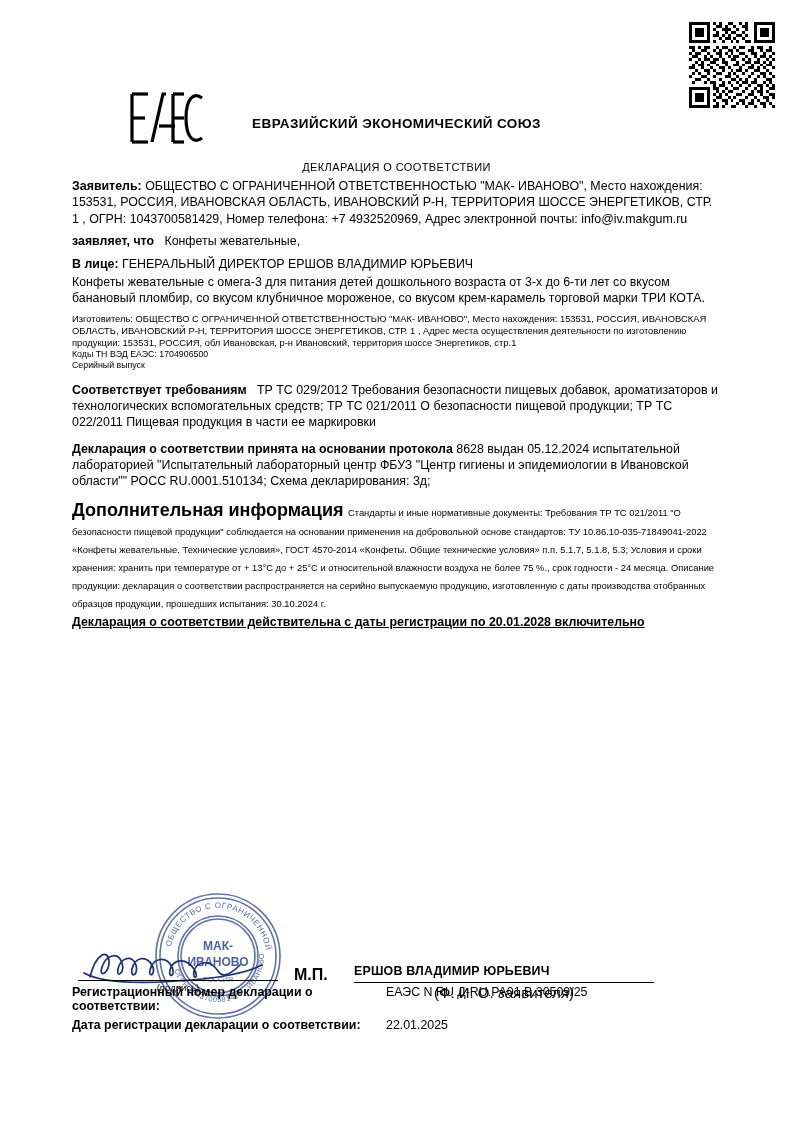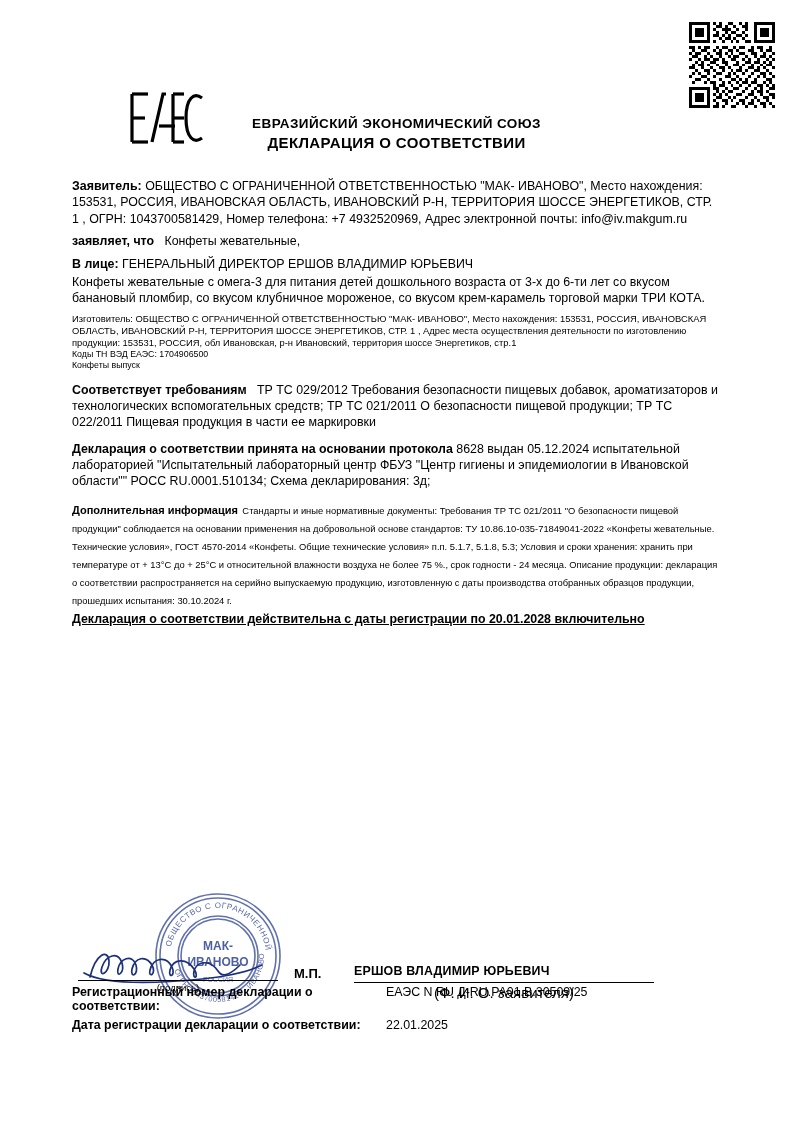--- a/index.html
+++ b/index.html
@@ -49,24 +49,24 @@
     left: 0;
     width: 793px;
     text-align: center;
   }
   .title-main {
     font-size: 13.5px;
     font-weight: bold;
     letter-spacing: 0.4px;
   }
   .title-sub {
-    font-size: 15px;
-    font-weight: bold;
+    font-size: 11px;
+    font-weight: normal;
     letter-spacing: 0.4px;
-    margin-top: 3px;
+    margin-top: 30px;
   }
 
   
   .content {
     position: absolute;
     top: 178px;
     left: 72px;
     width: 650px;
   }
   .para {
@@ -129,21 +129,21 @@
     left: 6px;
     top: 2px;
     width: 200px;
     text-align: center;
     font-size: 9.6px;
   }
   .mp {
     position: absolute;
     left: 222px;
     top: -14px;
-    font-size: 13px;
+    font-size: 16px;
     font-weight: bold;
   }
   .declarant-name {
     position: absolute;
     left: 282px;
     top: -16px;
     font-size: 12.4px;
     font-weight: bold;
     letter-spacing: 0.2px;
     text-align: right;
@@ -463,34 +463,34 @@
 
     <div class="para gap-s">
       <span class="lbl">В лице:</span>
       <span>ГЕНЕРАЛЬНЫЙ ДИРЕКТОР ЕРШОВ ВЛАДИМИР ЮРЬЕВИЧ</span>
     </div>
 
     <div class="para">Конфеты жевательные с омега-3 для питания детей дошкольного возраста от 3-х до 6-ти лет со вкусом банановый пломбир, со вкусом клубничное мороженое, со вкусом крем-карамель торговой марки ТРИ КОТА.</div>
 
     <div class="small gap-s">Изготовитель: ОБЩЕСТВО С ОГРАНИЧЕННОЙ ОТВЕТСТВЕННОСТЬЮ "МАК- ИВАНОВО", Место нахождения: 153531, РОССИЯ, ИВАНОВСКАЯ ОБЛАСТЬ, ИВАНОВСКИЙ Р-Н, ТЕРРИТОРИЯ ШОССЕ ЭНЕРГЕТИКОВ, СТР. 1 , Адрес места осуществления деятельности по изготовлению продукции: 153531, РОССИЯ, обл Ивановская, р-н Ивановский, территория шоссе Энергетиков, стр.1</div>
     <div class="tiny">Коды ТН ВЭД ЕАЭС: 1704906500</div>
-    <div class="tiny">Конфеты выпуск</div>
+    <div class="tiny">Серийный выпуск</div>
 
     <div class="para gap-m">
       <span class="lbl">Соответствует требованиям</span>
       &nbsp;&nbsp;<span>ТР ТС 029/2012 Требования безопасности пищевых добавок, ароматизаторов и технологических вспомогательных средств; ТР ТС 021/2011 О безопасности пищевой продукции; ТР ТС 022/2011 Пищевая продукция в части ее маркировки</span>
     </div>
 
     <div class="para gap-m">
       <span class="lbl">Декларация о соответствии принята на основании протокола</span>
       <span>8628 выдан 05.12.2024 испытательной лабораторией "Испытательный лабораторный центр ФБУЗ "Центр гигиены и эпидемиологии в Ивановской области"" РОСС RU.0001.510134; Схема декларирования: 3д;</span>
     </div>
 
     <div class="gap-m">
-      <span class="lbl" style="font-size:11px;margin-top:15px;">Дополнительная информация</span>
+      <span class="lbl" style="font-size:18px;margin-top:15px;">Дополнительная информация</span>
       <span class="small">Стандарты и иные нормативные документы: Требования ТР ТС 021/2011 "О безопасности пищевой продукции" соблюдается на основании применения на добровольной основе стандартов: ТУ 10.86.10-035-71849041-2022 «Конфеты жевательные. Технические условия», ГОСТ 4570-2014 «Конфеты. Общие технические условия» п.п. 5.1.7, 5.1.8, 5.3; Условия и сроки хранения: хранить при температуре  от + 13°С до + 25°С и относительной влажности воздуха не более 75 %., срок годности - 24 месяца. Описание продукции: декларация о соответствии распространяется на серийно выпускаемую продукцию, изготовленную с даты производства отобранных образцов продукции, прошедших испытания: 30.10.2024 г.</span>
     </div>
 
     <div class="para gap-l">
       <span class="lbl">Декларация о соответствии действительна с даты регистрации по 20.01.2028 включительно</span>
     </div>
 
   </div>
 
   <div class="sig-area">

